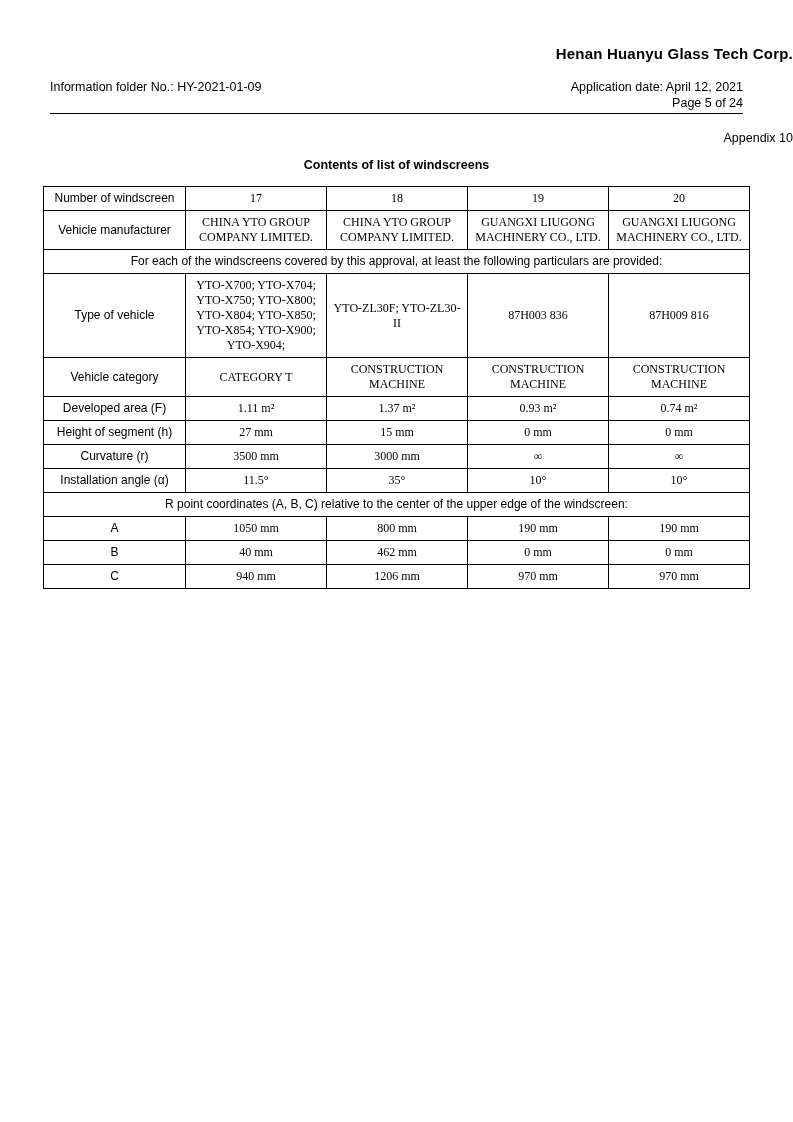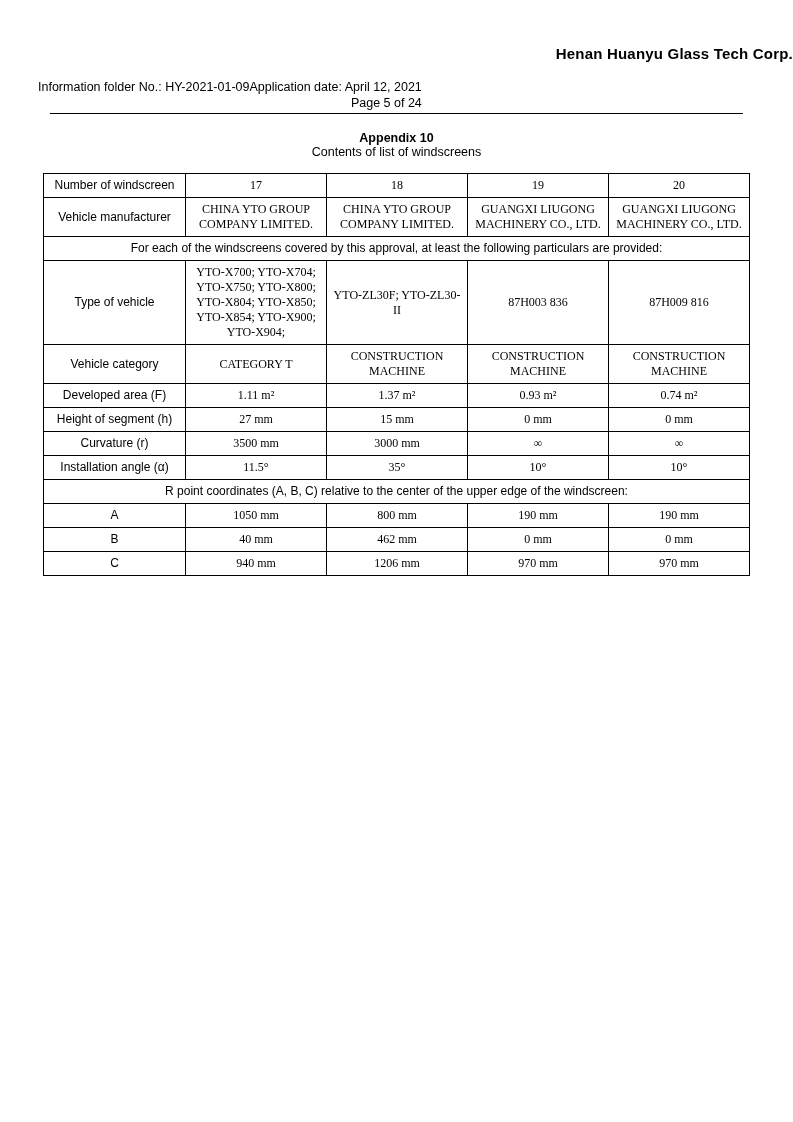--- a/index.html
+++ b/index.html
@@ -23,46 +23,48 @@
   .doc-title {
     text-align: right;
     font-size: 15px;
     font-weight: bold;
     color: #000;
     margin-top: 45px;
     letter-spacing: 0.2px;
   }
   .header-row {
     display: flex;
+    justify-content: space-between;
     align-items: flex-start;
-    margin: 18px 50px 0 38px;
+    margin: 18px 50px 0 50px;
     font-size: 12.5px;
     color: #000;
   }
   .header-left {
     white-space: nowrap;
   }
   .header-right {
     text-align: right;
     line-height: 1.25;
   }
   .rule {
     border-bottom: 1px solid #000;
     margin: 2px 50px 0 50px;
   }
   .appendix {
+    text-align: right;
+    font-size: 12.5px;
+    font-weight: normal;
+    margin-top: 17px;
+  }
+  .subtitle {
     text-align: center;
     font-size: 12.5px;
     font-weight: bold;
-    margin-top: 17px;
-  }
-  .subtitle {
-    text-align: center;
-    font-size: 12.5px;
-    font-weight: normal;
+    margin-top: 13px;
   }
   table.ws {
     border-collapse: collapse;
     margin: 14px auto 0 auto;
     width: 673px;
     table-layout: fixed;
   }
   table.ws td {
     border: 1px solid #000;
     font-size: 12px;

